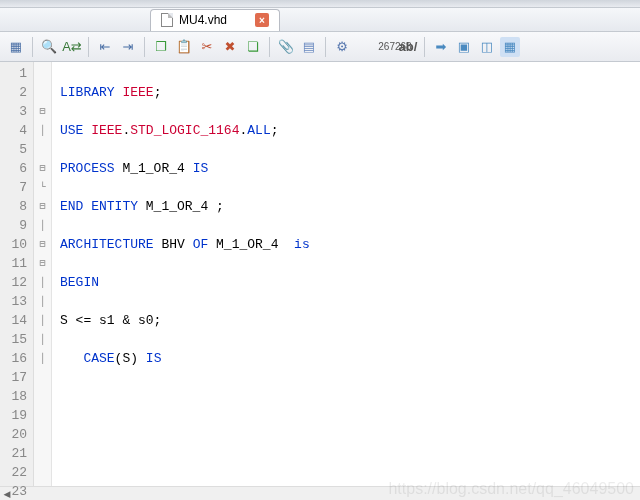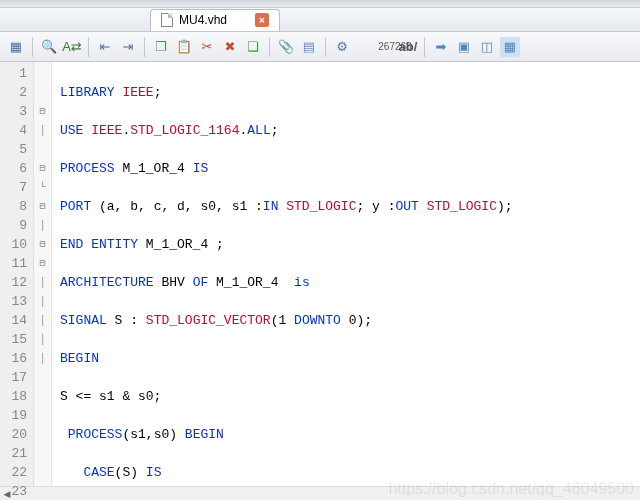--- a/index.html
+++ b/index.html
@@ -241,27 +241,24 @@
     <span></span>
       <span></span>
       <span></span>
     <span></span>
       <span></span>
   </div>
   <div class="code">
 <div><span class="kw">LIBRARY </span><span class="type">IEEE</span><span>;</span></div>
 <div><span class="kw">USE </span><span class="type">IEEE</span><span>.</span><span class="type">STD_LOGIC_1164</span><span>.</span><span class="kw">ALL</span><span>;</span></div>
 <div><span class="kw">PROCESS</span><span> M_1_OR_4 </span><span class="kw">IS</span></div>
-<div><span class="kw">PORT</span><span> (a, b, c, d, s0, s1 :</span><span class="kw">IN </span><span class="type">STD_LOGIC</span><span>; y :</span><span class="kw">OUT </span><span class="type">STD_LOGIC</span><span>);</span></div>
 <div><span class="kw">END ENTITY</span><span> M_1_OR_4 ;</span></div>
 <div><span class="kw">ARCHITECTURE</span><span> BHV </span><span class="kw">OF</span><span> M_1_OR_4  </span><span class="kw">is</span></div>
-<div><span class="kw">SIGNAL</span><span> S : </span><span class="type">STD_LOGIC_VECTOR</span><span>(</span><span>1 </span><span class="kw">DOWNTO </span><span>0</span><span>);</span></div>
 <div><span class="kw">BEGIN</span></div>
 <div><span>S &lt;= s1 &amp; s0;</span></div>
-<div><span class="kw"> PROCESS</span><span>(s1,s0) </span><span class="kw">BEGIN</span></div>
 <div><span class="kw">   CASE</span><span>(S) </span><span class="kw">IS</span></div>
 
 
 
 
 
 
 
 
 

